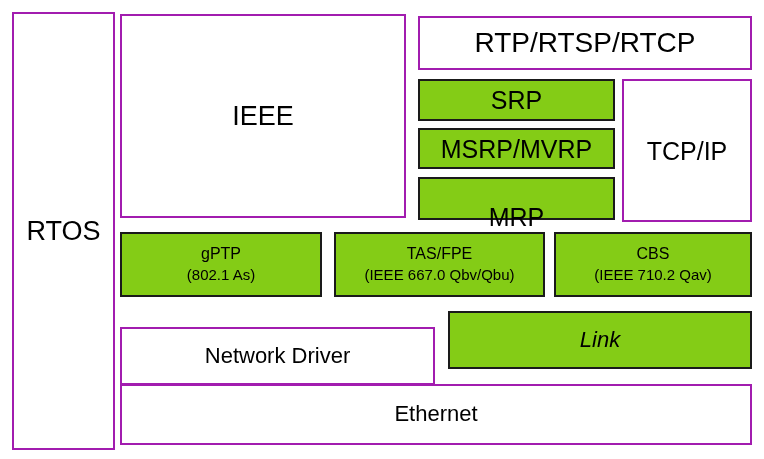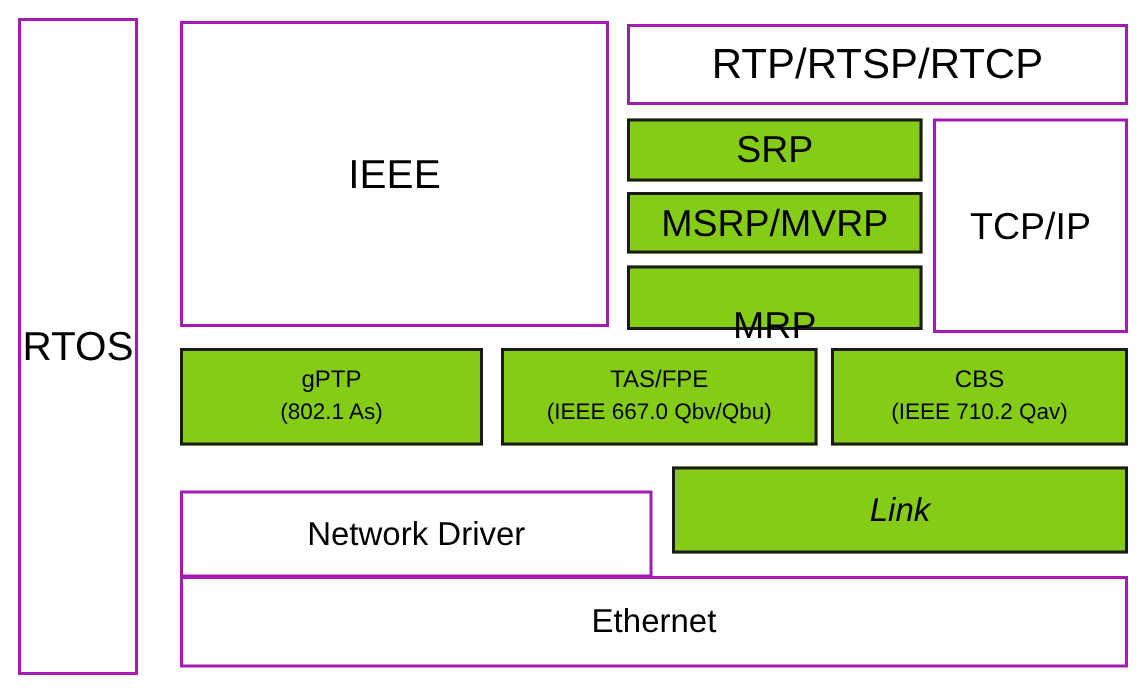--- a/index.html
+++ b/index.html
@@ -37,21 +37,21 @@
     display: block;
     white-space: nowrap;
   }
   .box .sub {
     display: block;
     white-space: nowrap;
     margin-top: 4px;
   }
 
   
-  #box-rtos        { left: 12px;  top: 12px;  width: 80px;  height: 438px; }
+  #box-rtos        { left: 12px;  top: 12px;  width: 103px;  height: 438px; }
   #box-rtos .title { font-size: 27px; }
 
   #box-opcua       { left: 120px; top: 14px;  width: 286px; height: 204px; }
   #box-opcua .title{ font-size: 27px; }
 
   #box-rtp         { left: 418px; top: 16px;  width: 334px; height: 54px; }
   #box-rtp .title  { font-size: 28px; }
 
   #box-srp         { left: 418px; top: 79px;  width: 197px; height: 42px; }
   #box-srp .title  { font-size: 25px; }

